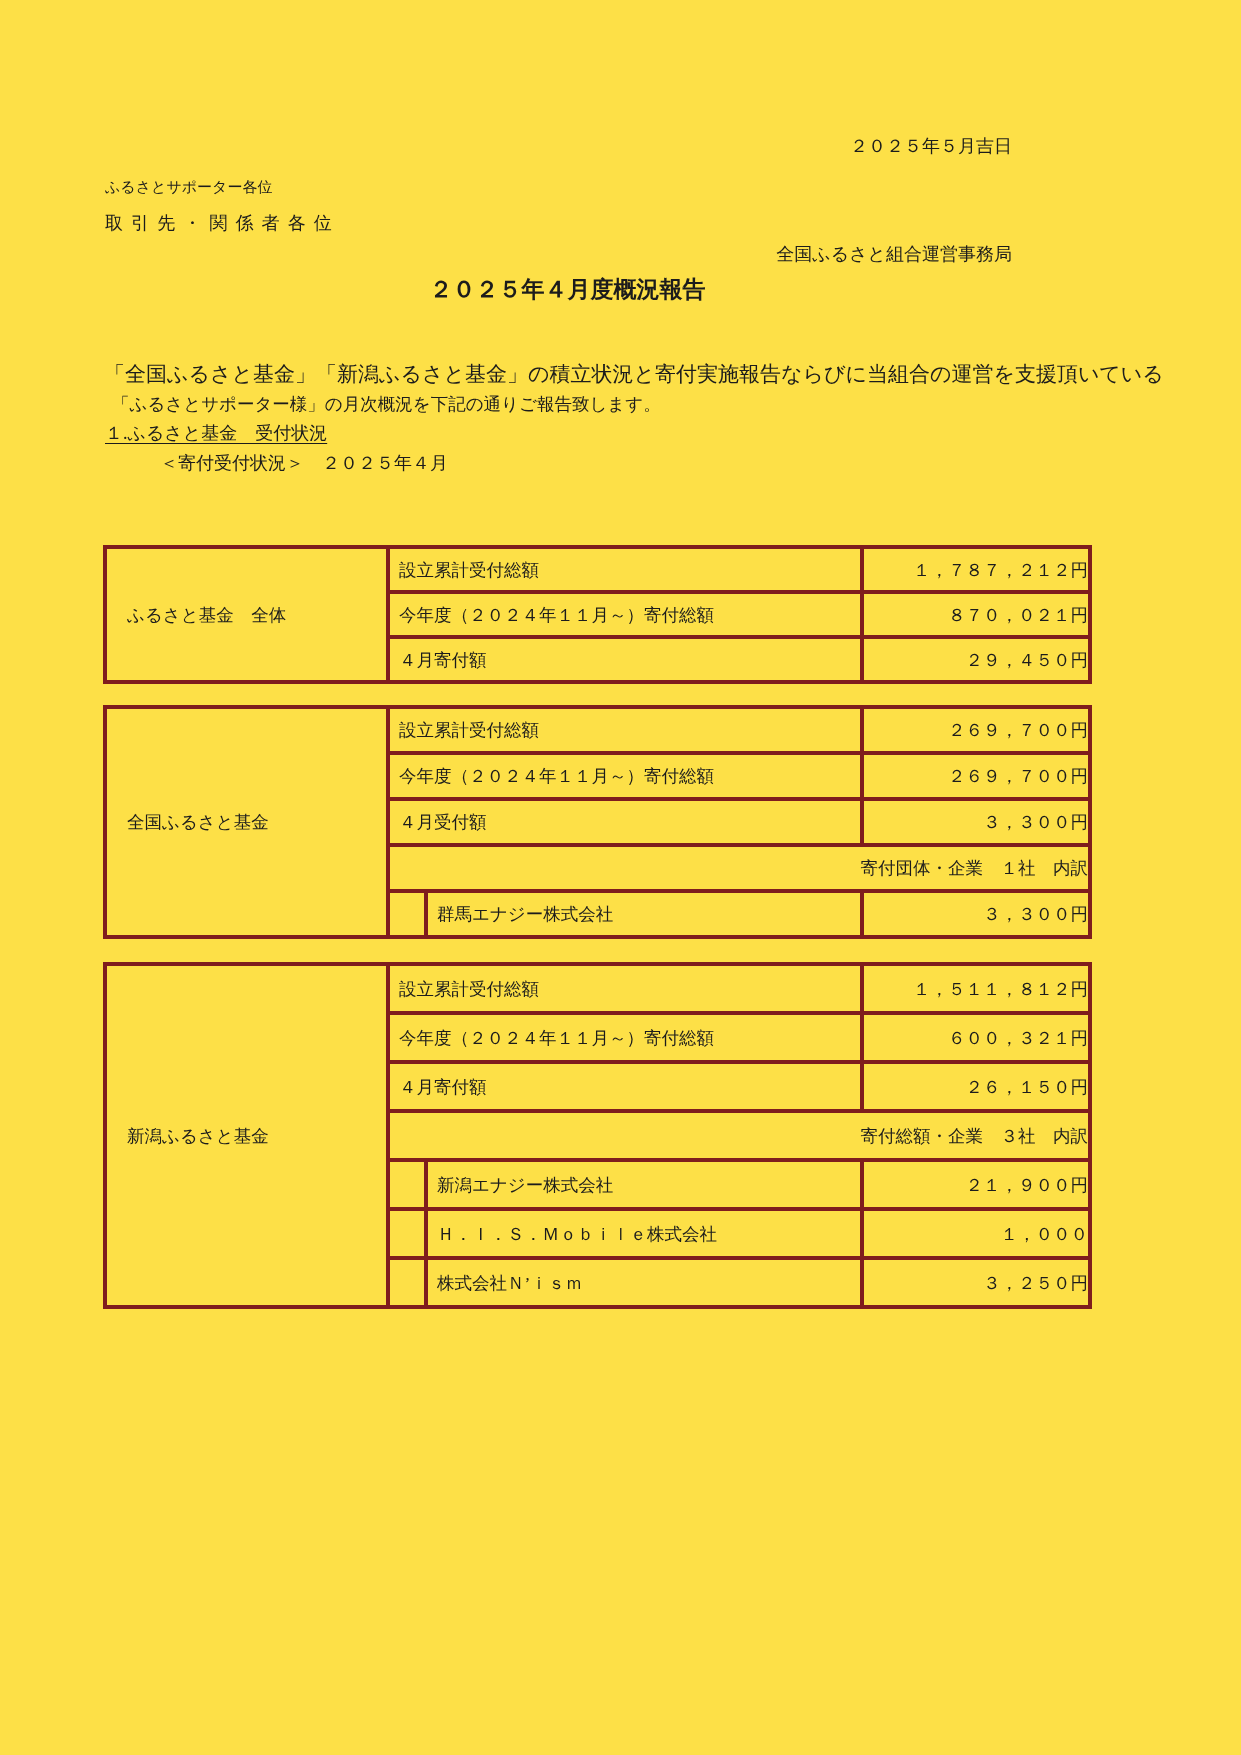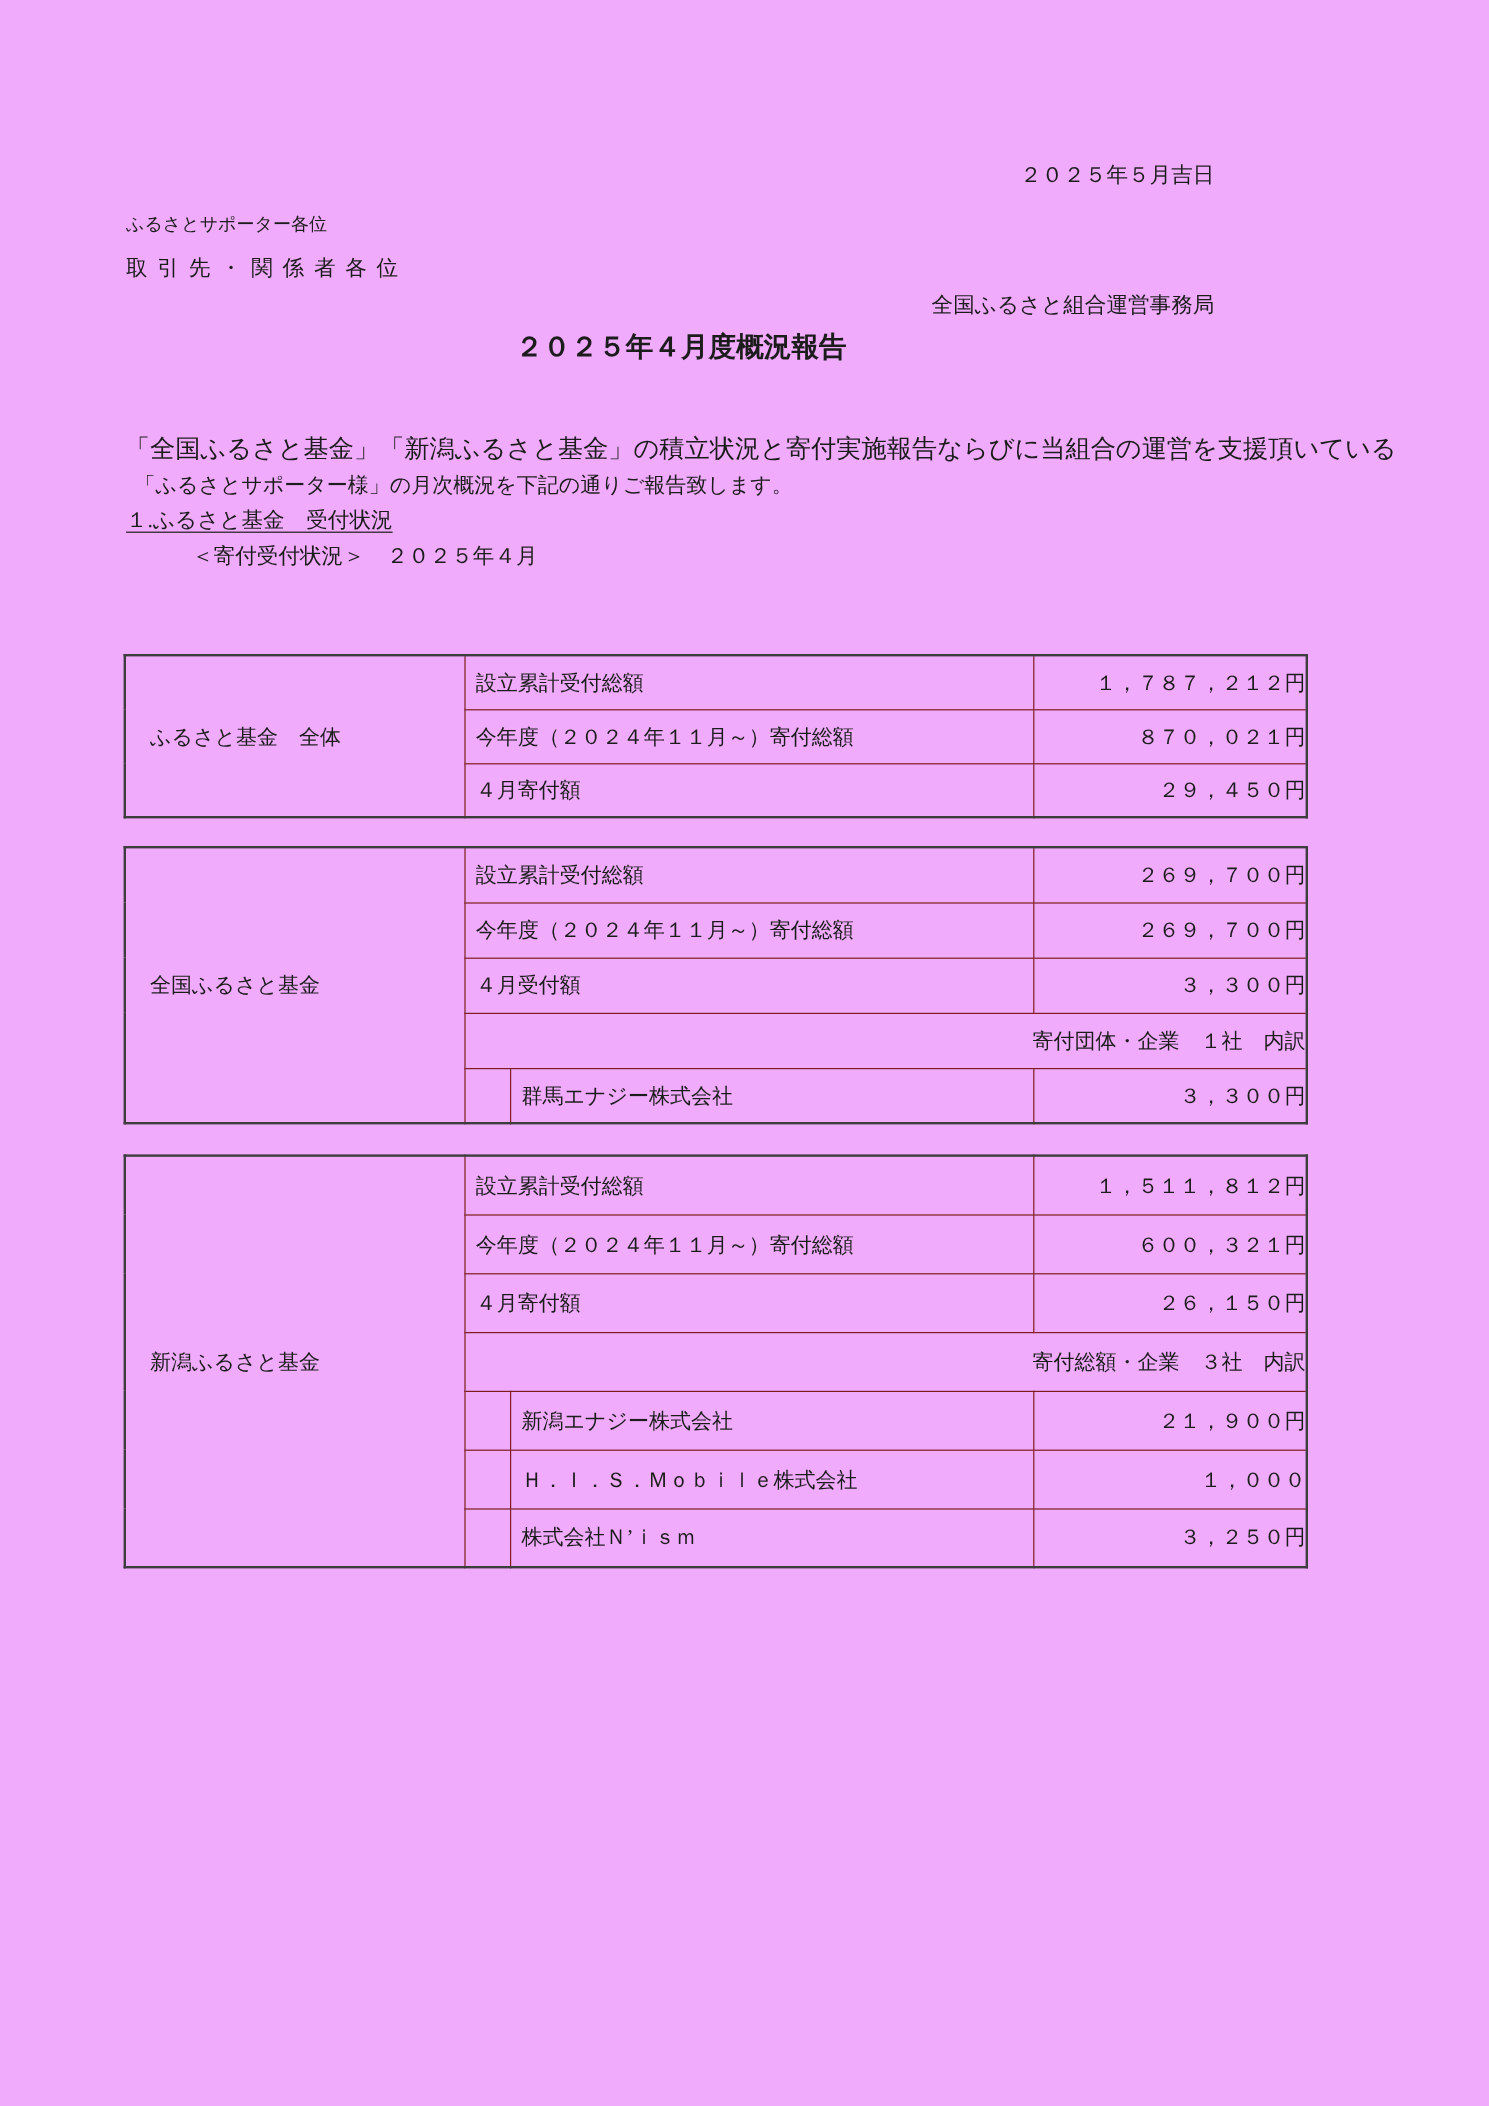--- a/index.html
+++ b/index.html
@@ -1,21 +1,21 @@
 <!DOCTYPE html>
 <html><head>
 <meta charset="utf-8">
 <style>
   * { margin: 0; padding: 0; box-sizing: border-box; }
   html, body { background: #ffffff; }
   .page {
     position: relative;
     width: 1241px;
     height: 1755px;
-    background: #f0abfc;
+    background: #fde047;
     font-family: "Liberation Serif", "DejaVu Serif", serif;
     color: #1c1c1c;
     overflow: hidden;
   }
   .abs { position: absolute; white-space: nowrap; }
   .date-line      { top: 134px;  right: 229px; font-size: 18px; }
   .recipient-1    { top: 178px;  left: 105px;  font-size: 15px; }
   .recipient-2    { top: 211px;  left: 105px;  font-size: 18px; letter-spacing: 0.45em; }
   .sender-line    { top: 242px;  right: 229px; font-size: 18px; }
   .doc-title      { top: 274px;  left: 0; width: 1135px; text-align: center;
@@ -33,21 +33,21 @@
     width: 985px;
     border-collapse: collapse;
     table-layout: fixed;
     font-size: 17.5px;
     color: #1c1c1c;
     border: 2px solid #3d3d3d;
   }
   .t1 { top: 545px; }
   .t2 { top: 705px; }
   .t3 { top: 962px; }
-  table.fund td { border: 1px solid #7f1d1d; overflow: hidden; margin-top: 32px; }
+  table.fund td { border: 4px solid #7f1d1d; overflow: hidden; margin-top: 32px; }
   .t1 td { height: 45px; }
   .t2 td { height: 46px; }
   .t3 td { height: 49px; }
   td.label-cell  { padding-left: 20px; vertical-align: middle; }
   td.item-cell   { padding-left: 9px;  vertical-align: middle; }
   td.amount-cell { padding-right: 0; text-align: right; vertical-align: middle; }
   td.break-cell  { text-align: right; vertical-align: middle; }
   td.indent-cell { }
 </style>
 </head>

